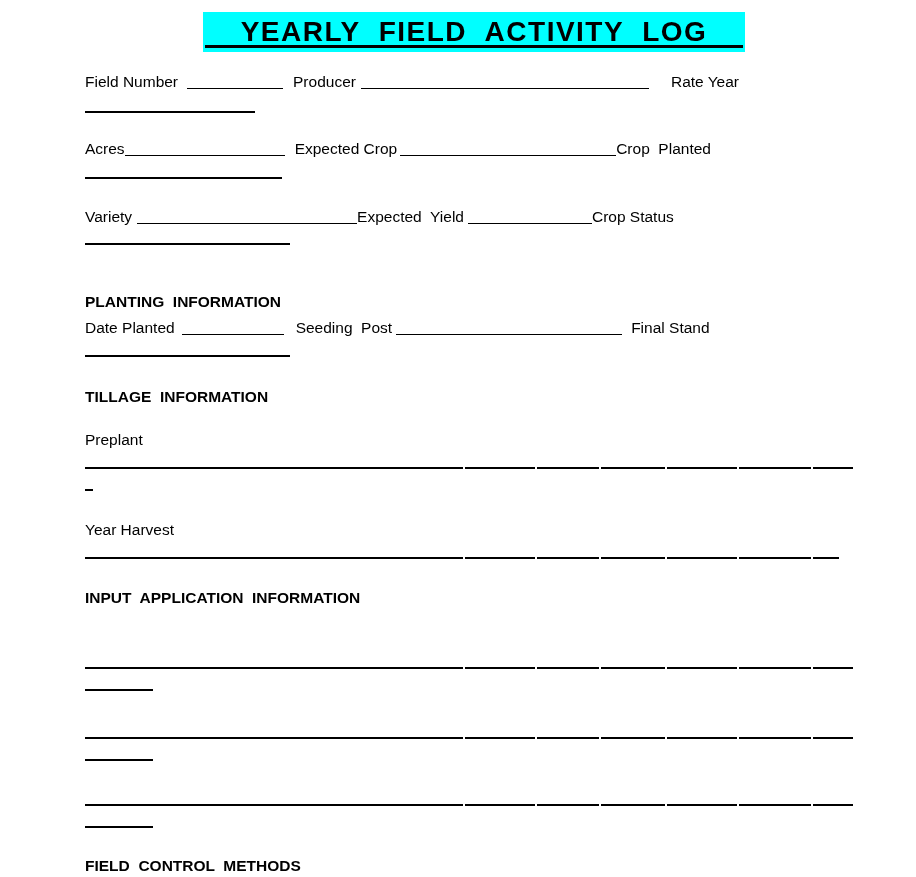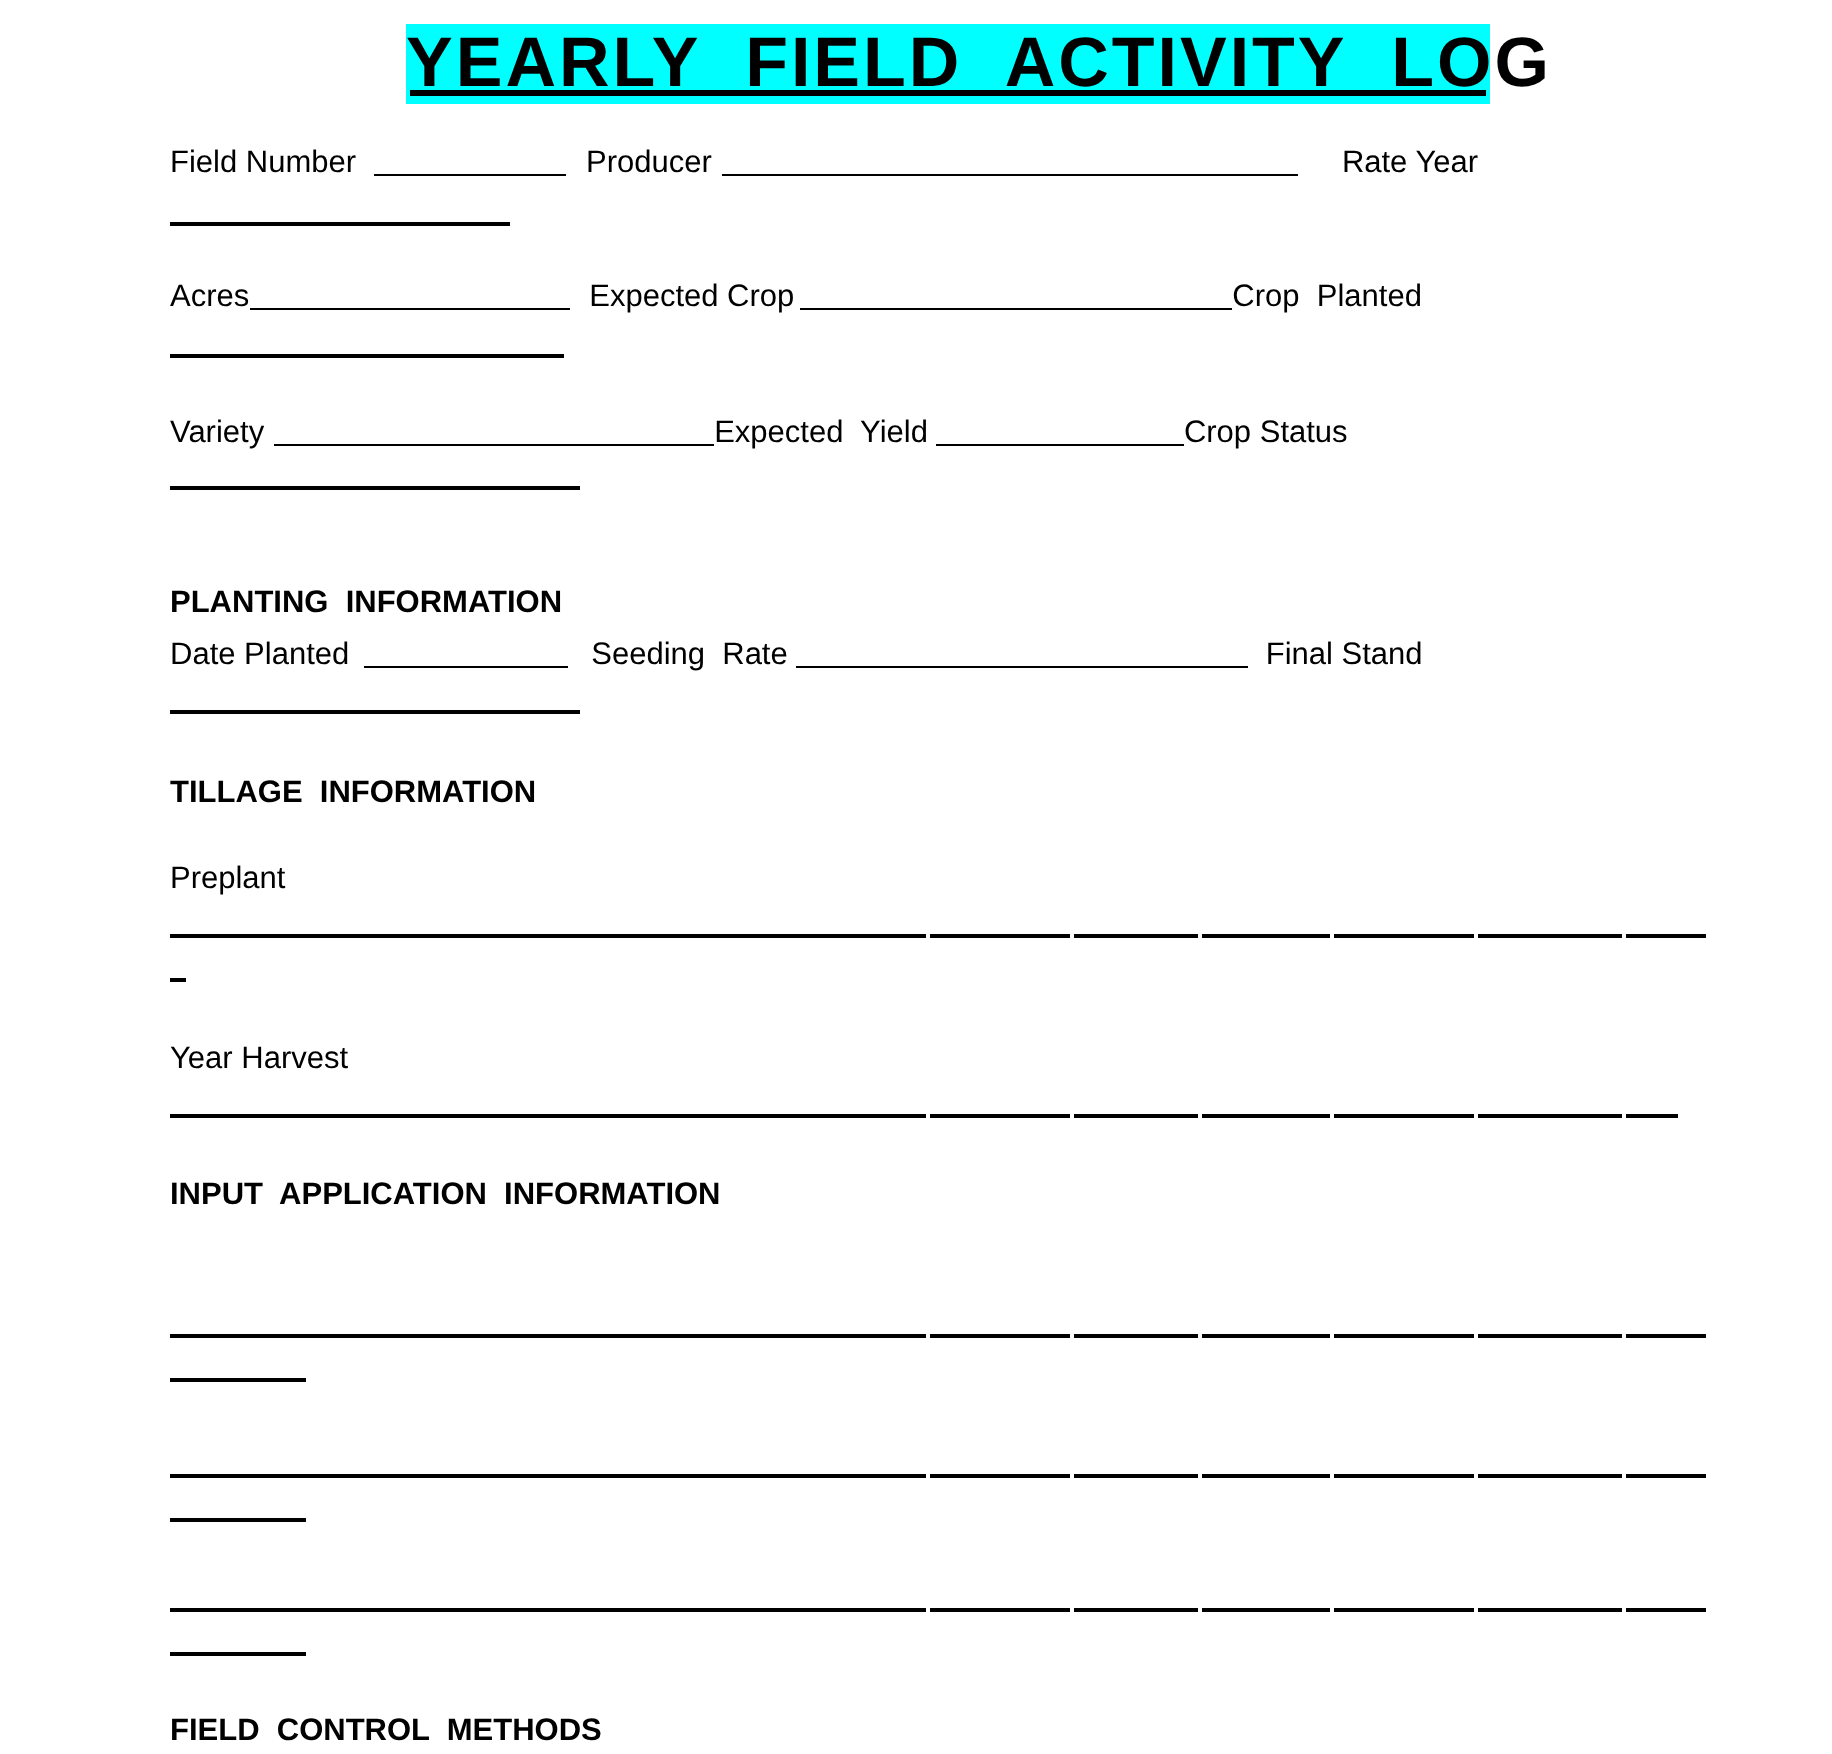--- a/index.html
+++ b/index.html
@@ -40,21 +40,21 @@
     position: absolute;
     top: 12px;
     left: 203px;
     width: 542px;
     height: 40px;
     background: #00ffff;
     text-align: center;
   }
   .title-text {
     display: block;
-    font-size: 35px;
+    font-size: 28px;
     font-weight: 800;
     letter-spacing: 1.5px;
     line-height: 39px;
     white-space: pre;
   }
   .title-wrap::after {
     content: "";
     position: absolute;
     left: 2px;
     right: 2px;
@@ -83,21 +83,21 @@
   <div class="ruled" style="top:177px">
       <i style="width:197px"></i>
     </div>
 
   <div class="row" style="top:207px"><span>Variety</span><span class="bl" style="width:220px;margin-left:5px"></span><span>Expected  Yield</span><span class="bl" style="width:124px;margin-left:4px"></span><span style="">Crop Status</span></div>
   <div class="ruled" style="top:243px">
       <i style="width:205px"></i>
     </div>
 
   <div class="row b" style="top:292px">PLANTING  INFORMATION</div>
-  <div class="row" style="top:318px"><span>Date Planted</span><span class="bl" style="width:102px;margin-left:7px"></span><span style="margin-left:12px">Seeding  Rate</span><span class="bl" style="width:226px;margin-left:4px"></span><span style="margin-left:9px">Final Stand</span></div>
+  <div class="row" style="top:318px"><span>Date Planted</span><span class="bl" style="width:102px;margin-left:7px"></span><span style="margin-left:12px">Seeding  Post</span><span class="bl" style="width:226px;margin-left:4px"></span><span style="margin-left:9px">Final Stand</span></div>
   <div class="ruled" style="top:355px">
       <i style="width:205px"></i>
     </div>
 
   <div class="row b" style="top:387px">TILLAGE  INFORMATION</div>
   <div class="row" style="top:430px">Preplant</div>
   <div class="ruled" style="top:467px">
       <i style="width:378px"></i>
       <i style="width:70px"></i>
       <i style="width:62px"></i>

